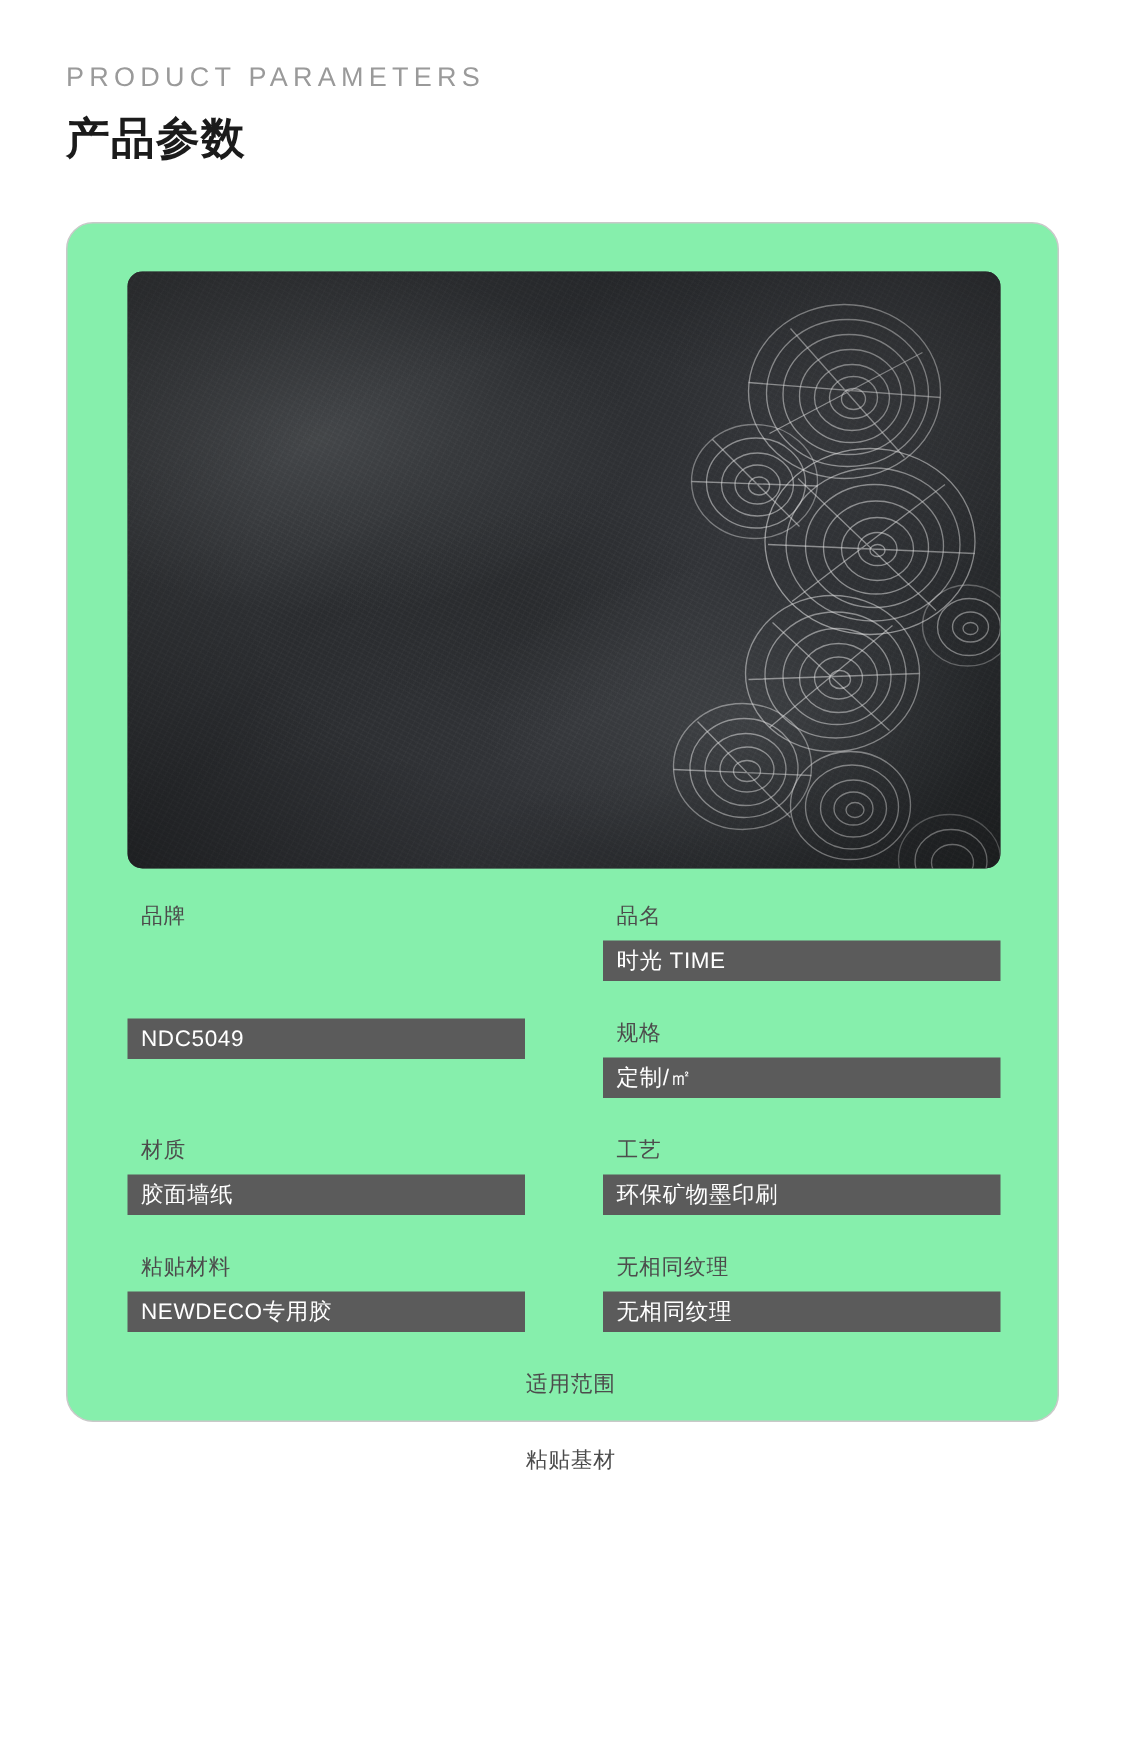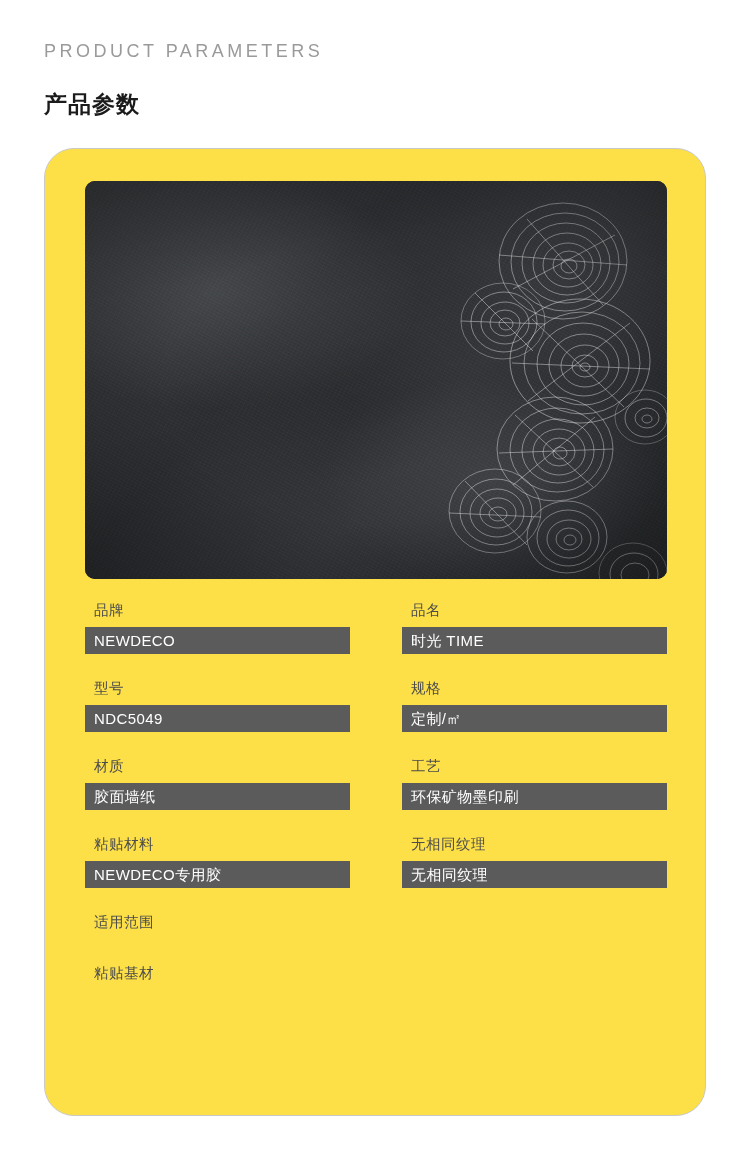--- a/index.html
+++ b/index.html
@@ -19,37 +19,37 @@
   }
   .header-en {
     font-size: 18px;
     letter-spacing: 3.5px;
     color: #9a9a9a;
     font-weight: 400;
     line-height: 1.3;
     font-family: "Liberation Sans", sans-serif;
   }
   .header-cn {
-    font-size: 23px;
+    font-size: 29px;
     color: #1b1b1b;
     font-weight: bold;
-    margin-top: 26px;
+    margin-top: 10px;
     letter-spacing: 1px;
   }
 
   
   .card {
     position: absolute;
     left: 44px;
     top: 148px;
     width: 662px;
-    height: 968px;
+    height: 800px;
     border: 1px solid #c9c9c9;
-    border-radius: 30px;
-    background: #fde047;
+    border-radius: 18px;
+    background: #86efac;
   }
 
   
   .product-image {
     position: absolute;
     left: 40px;
     top: 32px;
     width: 582px;
     height: 398px;
     border-radius: 10px;
@@ -105,21 +105,21 @@
     background: #5b5b5b;
     color: #ffffff;
     font-size: 15px;
     height: 27px;
     line-height: 27px;
     padding: 0 9px;
     letter-spacing: 0.4px;
     white-space: nowrap;
     overflow: hidden;
   }
-  .spec-row.single { margin-bottom: 25px; }
+  .spec-row.single { margin-bottom: 25px; text-align: center; }
 </style>
 </head>
 <body>
 
 <div class="header">
   <div class="header-en">PRODUCT  PARAMETERS</div>
   <div class="header-cn">产品参数</div>
 </div>
 
 <div class="card">
@@ -202,31 +202,29 @@
       </g>
     </svg>
     <div class="img-vignette"></div>
   </div>
 
   <div class="specs">
 
     <div class="spec-row">
       <div class="spec-col">
         <div class="spec-label">品牌</div>
-        <div class="spec-value">NEWDECO</div>
       </div>
       <div class="spec-col">
         <div class="spec-label">品名</div>
         <div class="spec-value">时光 TIME</div>
       </div>
     </div>
 
     <div class="spec-row">
       <div class="spec-col">
-        <div class="spec-label">型号</div>
         <div class="spec-value">NDC5049</div>
       </div>
       <div class="spec-col">
         <div class="spec-label">规格</div>
         <div class="spec-value">定制/㎡</div>
       </div>
     </div>
 
     <div class="spec-row">
       <div class="spec-col">

